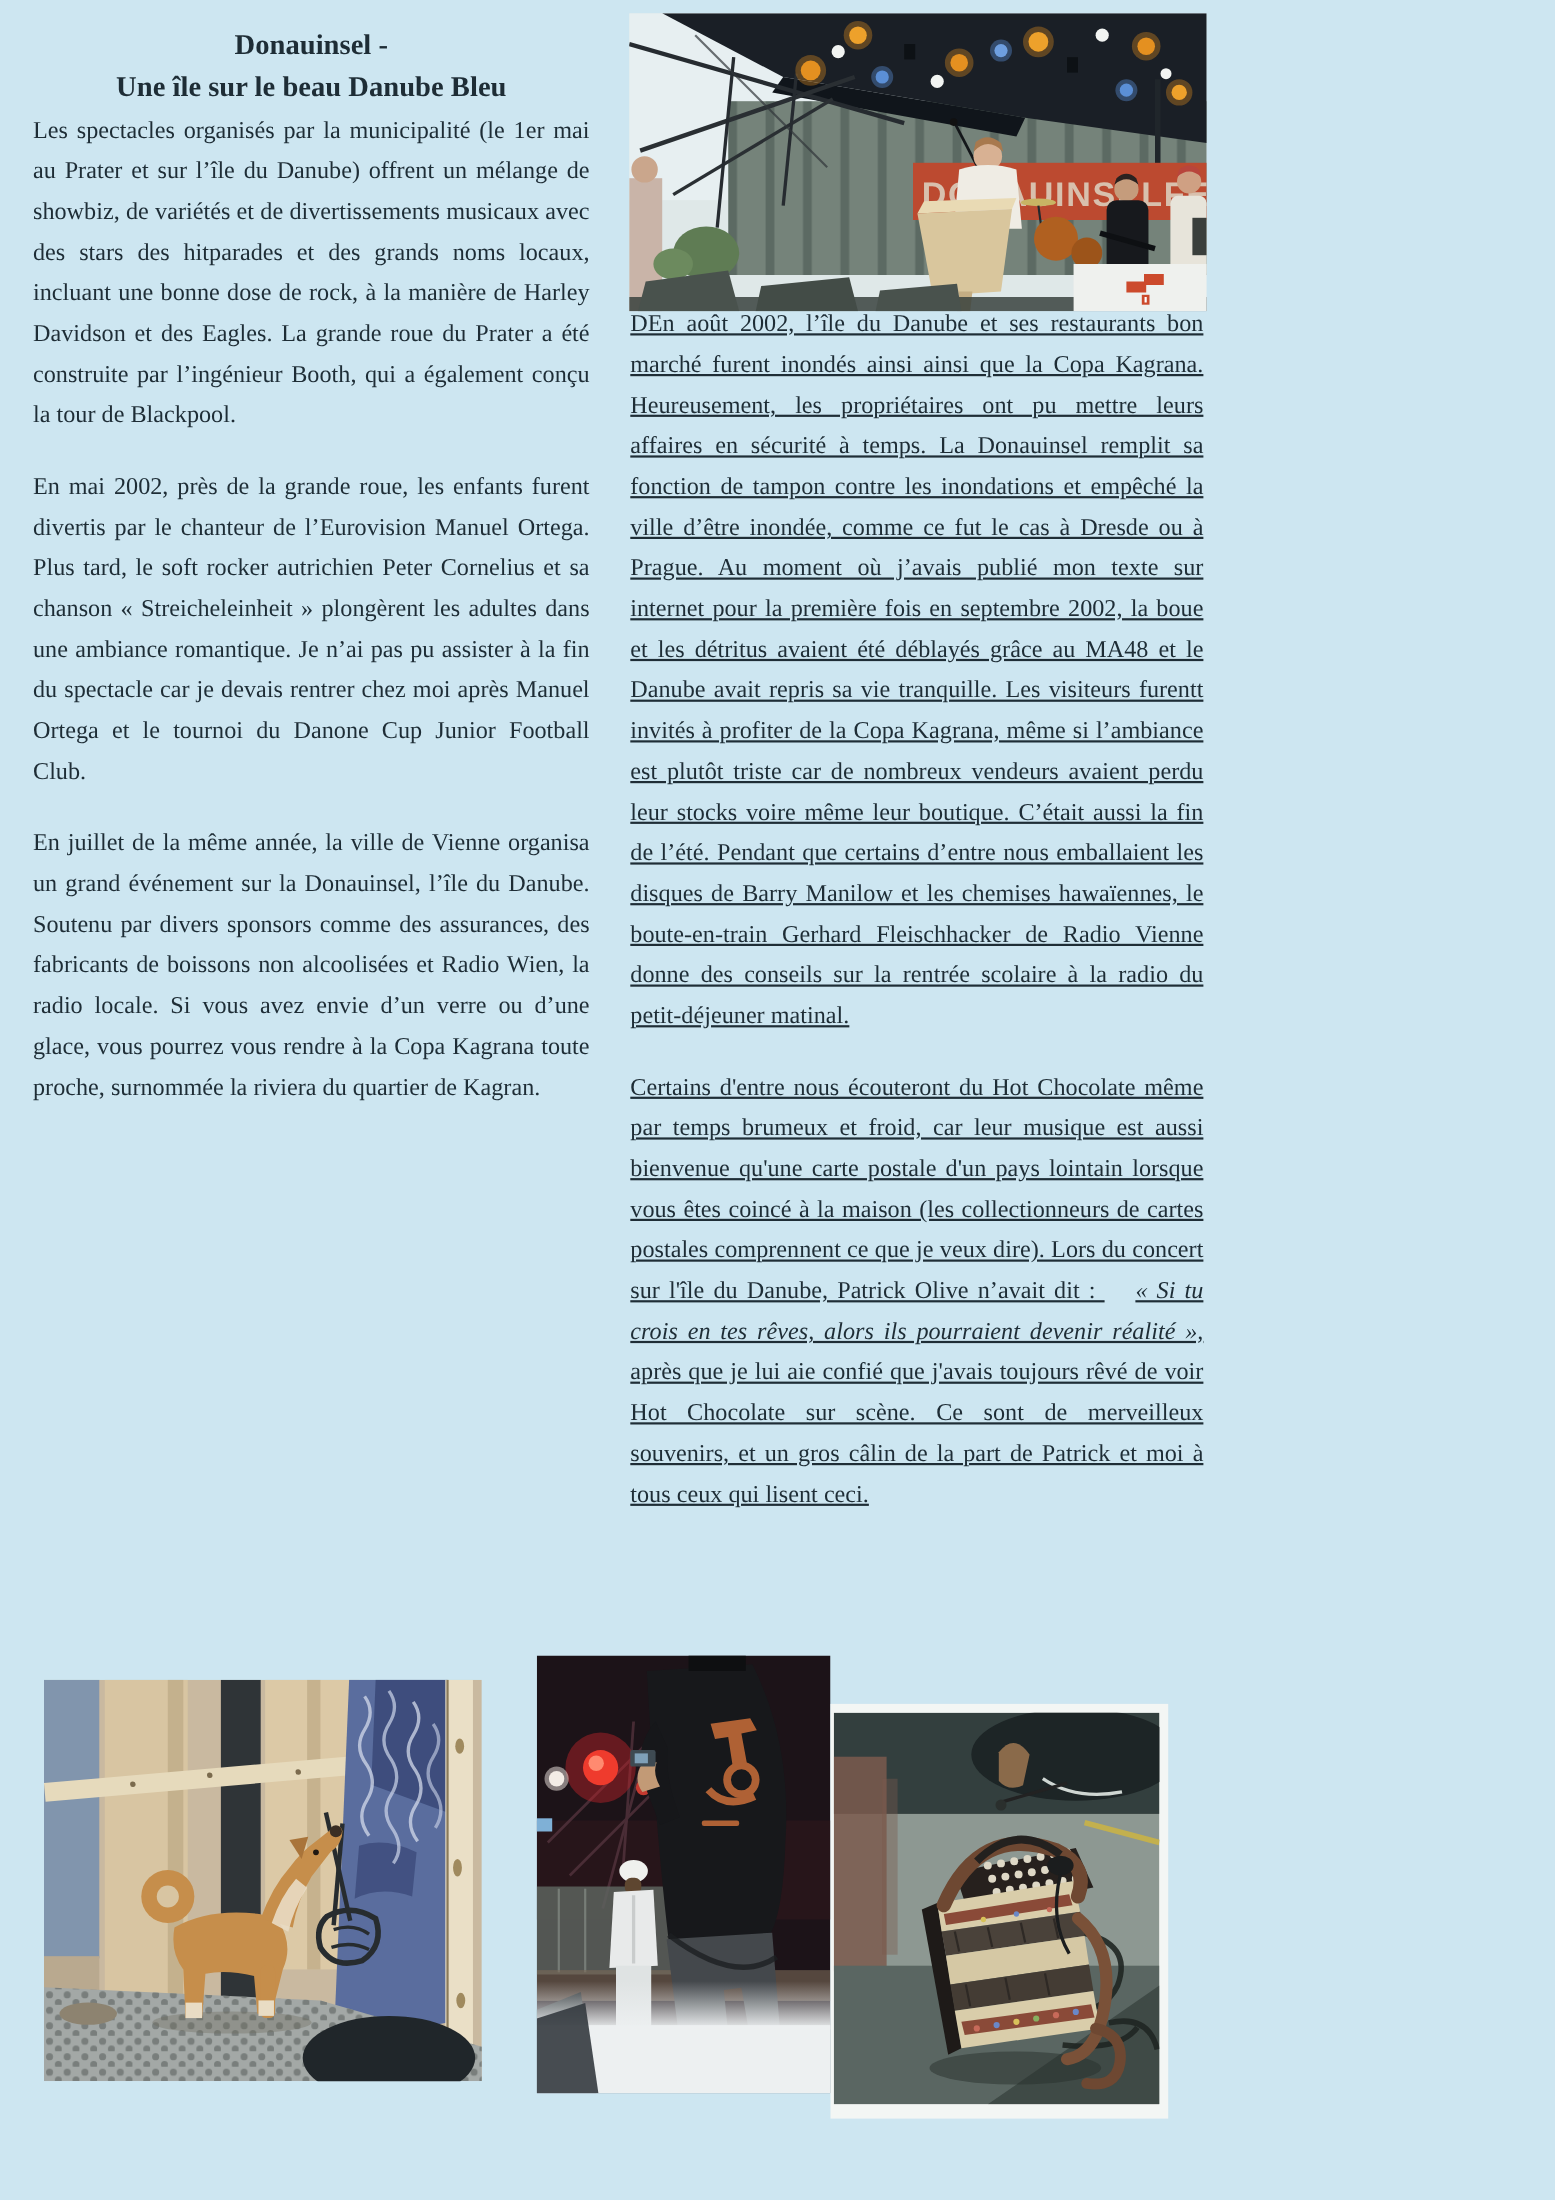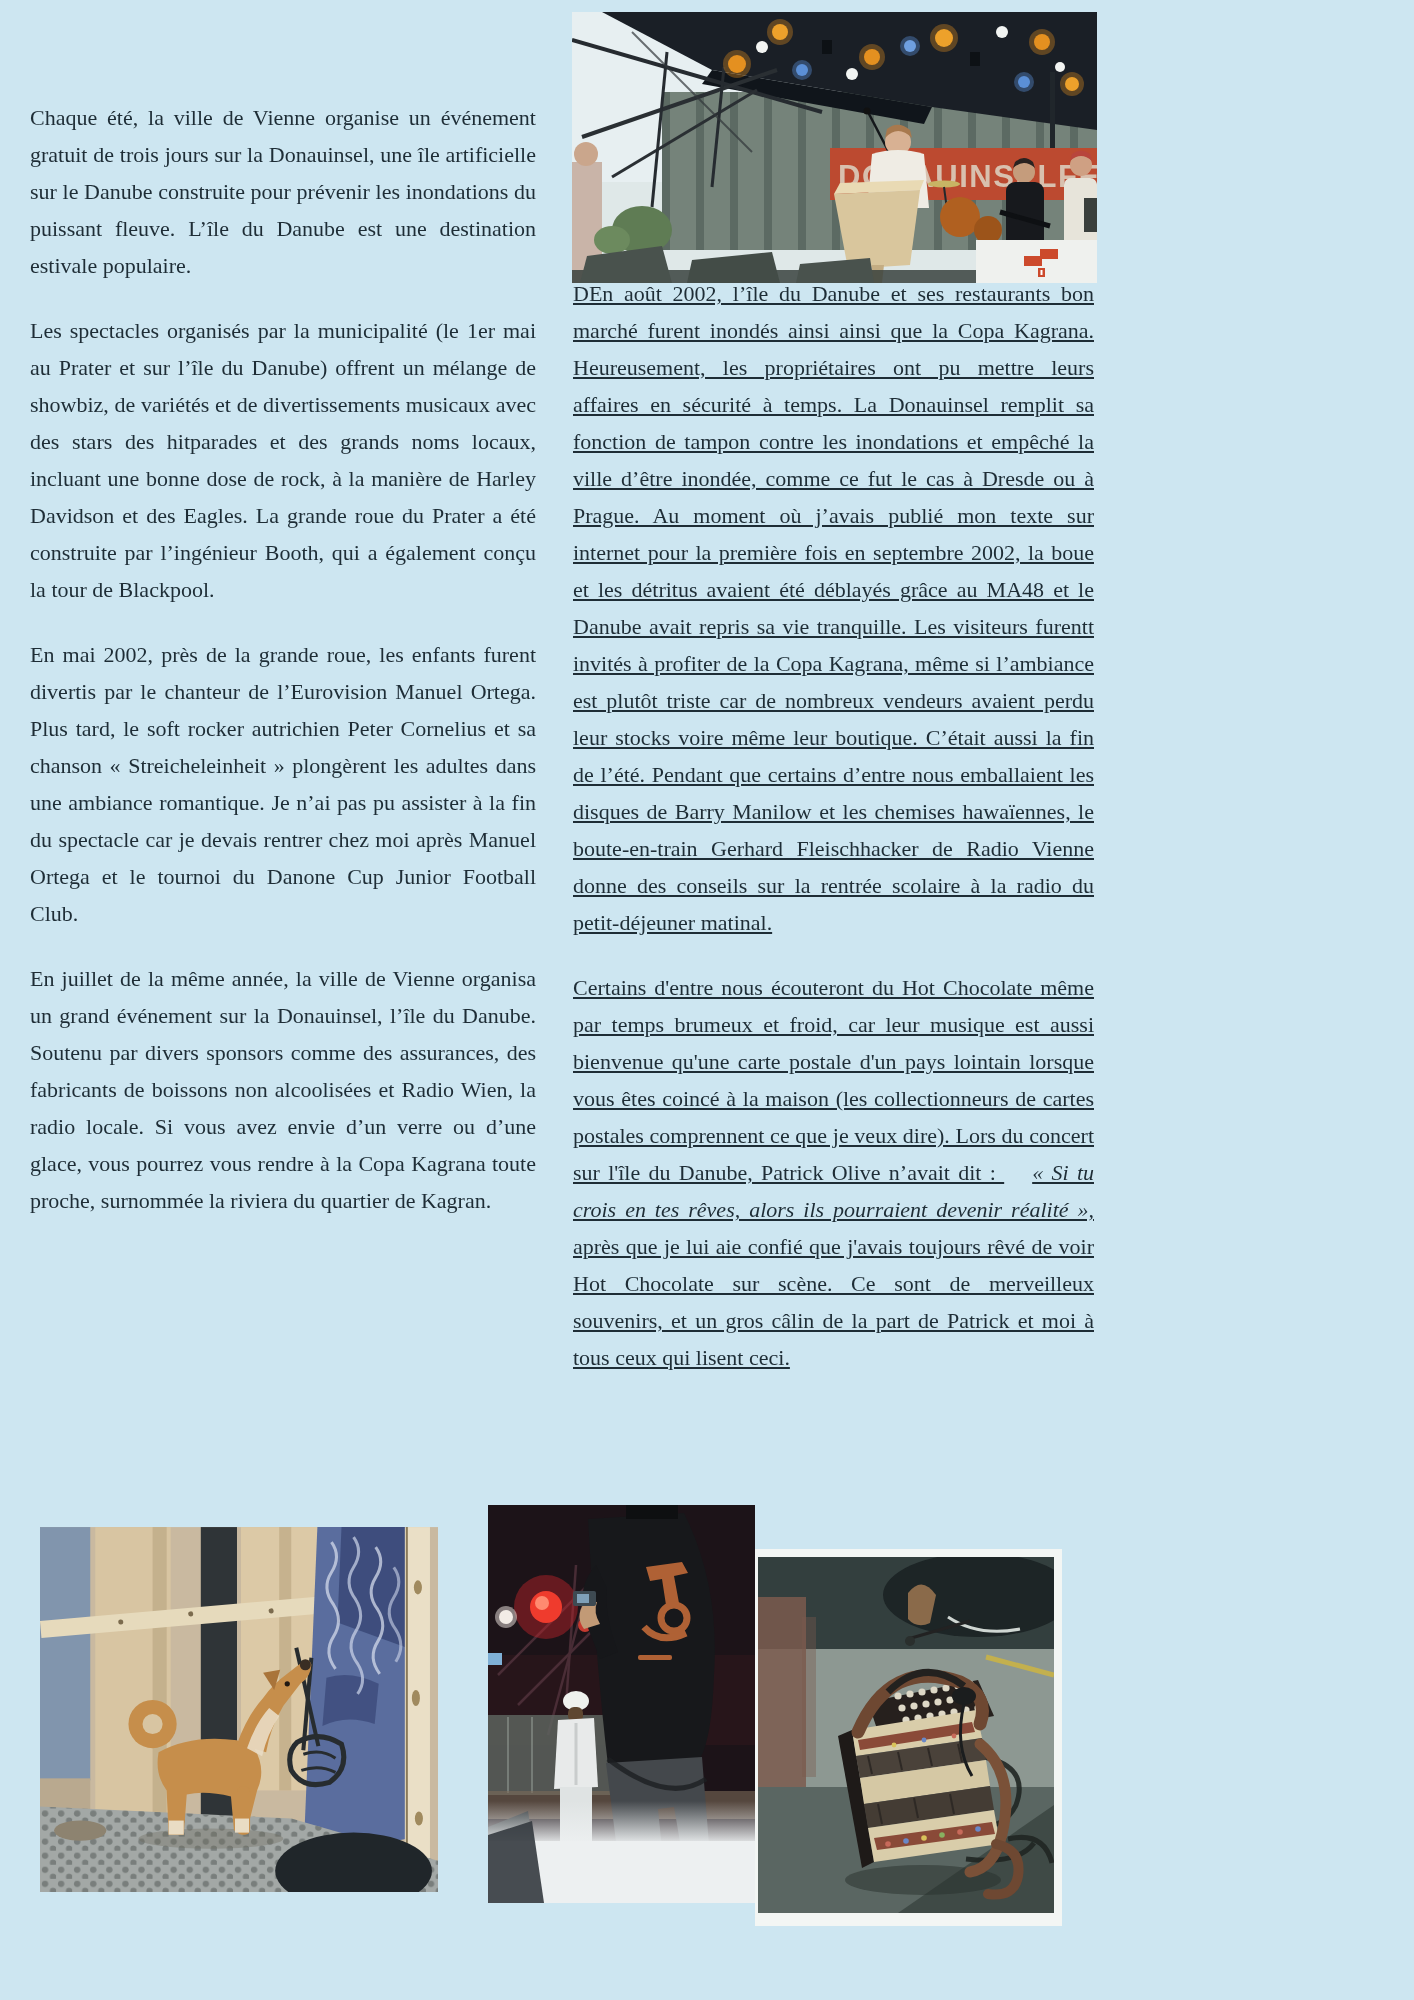--- a/index.html
+++ b/index.html
@@ -21,23 +21,26 @@
   .photo { position:absolute; display:block; }
   .photo svg { display:block; width:100%; height:100%; }
   .photo-frame { background:#f3f6f4; box-sizing:border-box; }
   .photo-frame svg { width:auto; height:auto; }
 </style>
 </head>
 <body>
 
 <div class="page">
 
+  <div class="title">
+    <div>Donauinsel -</div>
+    <div>Une île sur le beau Danube Bleu</div>
+  </div>
 
   <div id="left-col" class="col">
-    <p>Chaque été, la ville de Vienne organise un événement gratuit de trois jours sur la Donauinsel, une île artificielle sur le Danube construite pour prévenir les inondations du puissant fleuve. L’île du Danube est une destination estivale populaire.</p>
     <p>Les spectacles organisés par la municipalité (le 1er mai au Prater et sur l’île du Danube) offrent un mélange de showbiz, de variétés et de divertissements musicaux avec des stars des hitparades et des grands noms locaux, incluant une bonne dose de rock, à la manière de Harley Davidson et des Eagles. La grande roue du Prater a été construite par l’ingénieur Booth, qui a également conçu la tour de Blackpool.</p>
     <p>En mai 2002, près de la grande roue, les enfants furent divertis par le chanteur de l’Eurovision Manuel Ortega. Plus tard, le soft rocker autrichien Peter Cornelius et sa chanson « Streicheleinheit » plongèrent les adultes dans une ambiance romantique. Je n’ai pas pu assister à la fin du spectacle car je devais rentrer chez moi après Manuel Ortega et le tournoi du Danone Cup Junior Football Club.</p>
     <p>En juillet de la même année, la ville de Vienne organisa un grand événement sur la Donauinsel, l’île du Danube. Soutenu par divers sponsors comme des assurances, des fabricants de boissons non alcoolisées et Radio Wien, la radio locale. Si vous avez envie d’un verre ou d’une glace, vous pourrez vous rendre à la Copa Kagrana toute proche, surnommée la riviera du quartier de Kagran.</p>
   </div>
 
   <div id="right-col" class="col">
     <p>DEn août 2002, l’île du Danube et ses restaurants bon marché furent inondés ainsi ainsi que la Copa Kagrana. Heureusement, les propriétaires ont pu mettre leurs affaires en sécurité à temps. La Donauinsel remplit sa fonction de tampon contre les inondations et empêché la ville d’être inondée, comme ce fut le cas à Dresde ou à Prague. Au moment où j’avais publié mon texte sur internet pour la première fois en septembre 2002, la boue et les détritus avaient été déblayés grâce au MA48 et le Danube avait repris sa vie tranquille. Les visiteurs furentt invités à profiter de la Copa Kagrana, même si l’ambiance est plutôt triste car de nombreux vendeurs avaient perdu leur stocks voire même leur boutique. C’était aussi la fin de l’été. Pendant que certains d’entre nous emballaient les disques de Barry Manilow et les chemises hawaïennes, le boute-en-train Gerhard Fleischhacker de Radio Vienne donne des conseils sur la rentrée scolaire à la radio du petit-déjeuner matinal.</p>
     <p>
       <span>Certains d'entre nous écouteront du Hot Chocolate même par temps brumeux et froid, car leur musique est aussi bienvenue qu'une carte postale d'un pays lointain lorsque vous êtes coincé à la maison (les collectionneurs de cartes postales comprennent ce que je veux dire). Lors du concert sur l'île du Danube, Patrick Olive n’avait dit : </span><span class="quote-italic">« Si tu crois en tes rêves, alors ils pourraient devenir réalité »,</span><span> après que je lui aie confié que j'avais toujours rêvé de voir Hot Chocolate sur scène. Ce sont de merveilleux souvenirs, et un gros câlin de la part de Patrick et moi à tous ceux qui lisent ceci.</span>
     </p>

